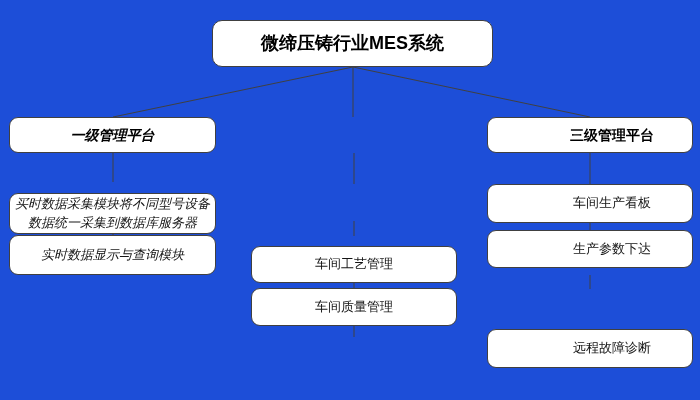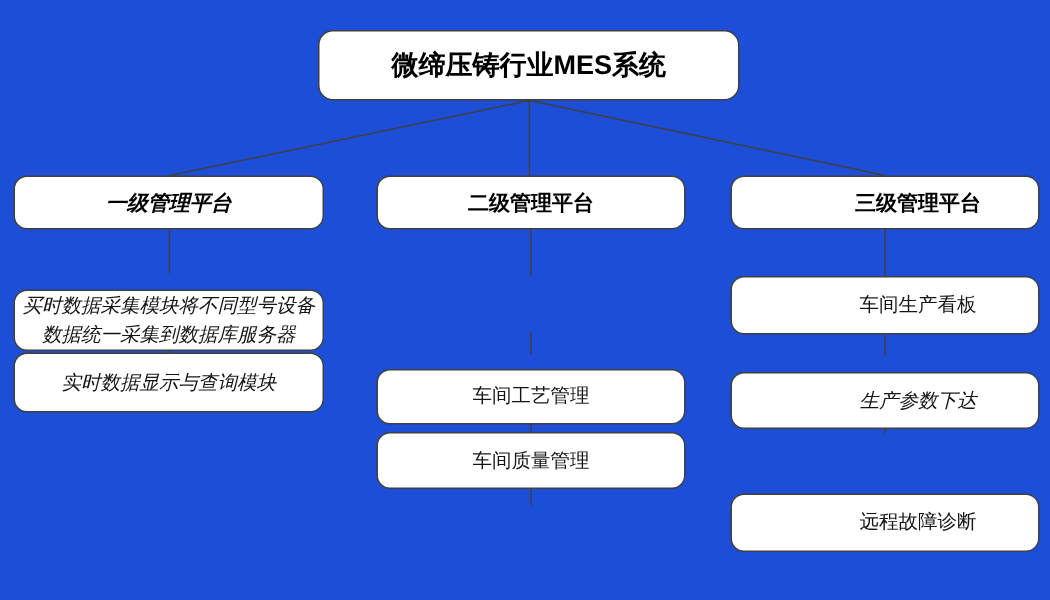--- a/index.html
+++ b/index.html
@@ -59,21 +59,21 @@
   
   .l0 { top: 182px; height: 41px; line-height: 1.45; padding: 2px 3px; margin-top: 11px; }
   .l1 { top: 235px; height: 40px; }
   
   .m0 { top: 184px; height: 37px; }
   .m1 { top: 246px; height: 37px; }
   .m2 { top: 288px; height: 38px; }
   .m3 { top: 337px; height: 40px; }
   
   .r0 { top: 184px; height: 39px; }
-  .r1 { top: 248px; height: 38px; font-style: italic; }
+  .r1 { top: 230px; height: 38px; }
   .r2 { top: 289px; height: 39px; margin-top: 40px; }
 </style>
 </head>
 <body>
 
 <div id="canvas">
 
   <svg id="connectors" width="700" height="400" viewBox="0 0 700 400">
 
     <line x1="353" y1="67" x2="113" y2="117" stroke="#404040" stroke-width="1"></line>
@@ -92,21 +92,20 @@
     <line x1="590" y1="223" x2="590" y2="237" stroke="#404040" stroke-width="1"></line>
     <line x1="590" y1="275" x2="590" y2="289" stroke="#404040" stroke-width="1"></line>
   </svg>
 
   <div class="node title">微缔压铸行业MES系统</div>
 
   <div class="node header col-left">一级管理平台</div>
   <div class="node child col-left l0">买时数据采集模块将不同型号设备数据统一采集到数据库服务器</div>
   <div class="node child col-left l1">实时数据显示与查询模块</div>
 
-  <div class="node header col-mid">二级管理平台</div>
   <div class="node child col-mid m1">车间工艺管理</div>
   <div class="node child col-mid m2">车间质量管理</div>
 
   <div class="node header col-right">三级管理平台</div>
   <div class="node child col-right r0">车间生产看板</div>
   <div class="node child col-right r1">生产参数下达</div>
   <div class="node child col-right r2">远程故障诊断</div>
 
 </div>
 

